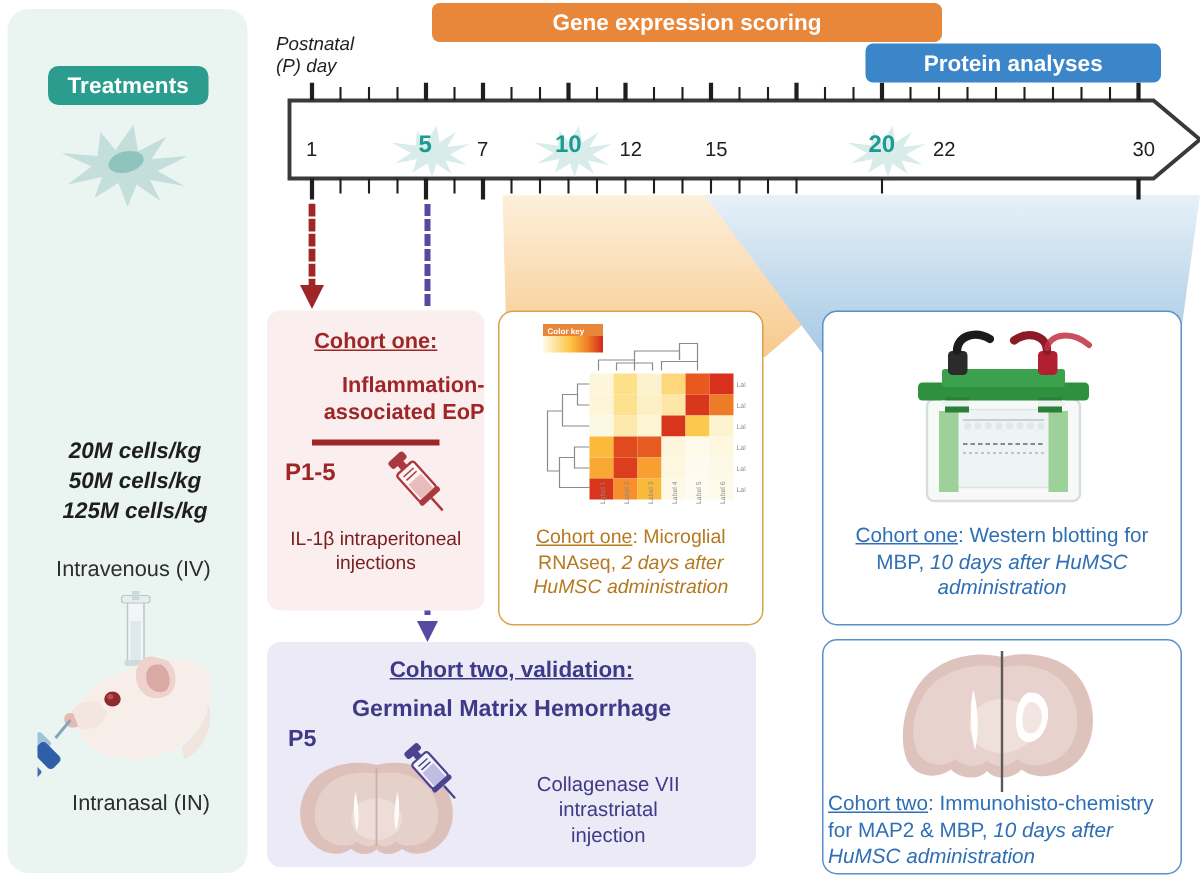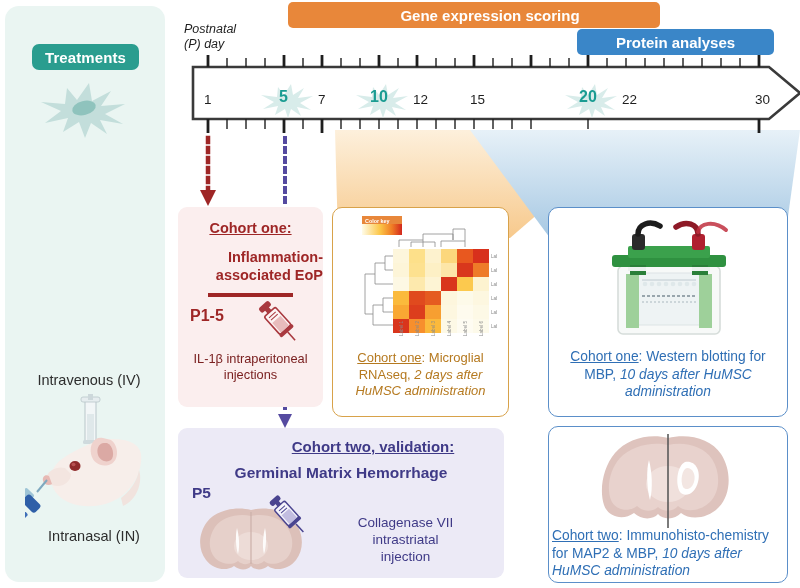--- a/index.html
+++ b/index.html
@@ -46,21 +46,21 @@
 
   
   #timeline-wrap{position:absolute;left:175px;top:0;width:625px;height:150px;}
   #postnatal-label{
     position:absolute;left:9px;top:22px;font-style:italic;font-size:12.5px;
     line-height:14.5px;color:#1f1f1f;
   }
   #banner-gene{
     position:absolute;left:113px;top:2px;width:340px;height:26px;
     background:#e8873a;border-radius:5px;color:#fff;font-weight:bold;
-    font-size:15px;display:flex;align-items:center;justify-content:center;padding-left:32px;
+    font-size:15px;display:flex;align-items:center;justify-content:center;
   }
   #banner-protein{
     position:absolute;left:402px;top:29px;width:197px;height:26px;
     background:#3a86c8;border-radius:5px;color:#fff;font-weight:bold;
     font-size:15px;display:flex;align-items:center;justify-content:center;
   }
   #axis-svg{position:absolute;left:0;top:55px;width:625px;height:95px;}
   .tick-num{
     position:absolute;font-size:13.5px;color:#1f1f1f;
   }
@@ -99,21 +99,21 @@
     color:#7a2020;font-size:12.8px;line-height:16px;
   }
 
   
   #cohort-two-box{
     position:absolute;left:178px;top:428px;width:326px;height:150px;
     background:#eceaf6;border-radius:9px;
   }
   #c2-title{
     position:absolute;top:10px;left:0;width:326px;text-align:center;
-    color:#3f3a87;font-weight:bold;font-size:15px;text-decoration:underline;padding-left:32px;
+    color:#3f3a87;font-weight:bold;font-size:15px;text-decoration:underline;
   }
   #c2-sub{
     position:absolute;top:35px;left:0;width:326px;text-align:center;
     color:#3f3a87;font-weight:bold;font-size:15.5px;line-height:19px;
   }
   #c2-p5{
     position:absolute;top:56px;left:14px;color:#3f3a87;font-weight:bold;font-size:15.5px;
   }
   #c2-brain{position:absolute;top:78px;left:18px;width:110px;height:70px;}
   #c2-syringe{position:absolute;top:62px;left:84px;width:52px;height:50px;}
@@ -171,20 +171,25 @@
 
     <div id="treatments-badge">Treatments</div>
 
     <svg id="msc-cell-icon" viewBox="0 0 96 62">
       <path d="M30 10 L40 22 L52 5 L55 23 L74 13 L64 28 L88 26 L68 36 L86 46 L63 42 L70 56 L54 45
                L48 60 L42 44 L26 54 L31 40 L8 45 L24 33 L4 24 L28 26 Z" fill="#c3dedb"></path>
       <ellipse cx="47" cy="30" rx="12" ry="7" fill="#8fc3bd" transform="rotate(-14 47 30)"></ellipse>
     </svg>
 
 
+    <div id="doses">
+      <span>20M cells/kg</span><br>
+      <span>50M cells/kg</span><br>
+      <span>125M cells/kg</span>
+    </div>
 
     <div id="iv-label">Intravenous (IV)</div>
 
     <svg id="rat-illustration" viewBox="0 0 140 140">
 
       <g>
         <rect x="60" y="6" width="11" height="42" rx="2" fill="#f2f6f7" stroke="#b9c6ca" stroke-width="1"></rect>
         <rect x="62" y="20" width="7" height="26" fill="#dfe8ea"></rect>
         <rect x="56" y="3" width="19" height="5" rx="2" fill="#e6edef" stroke="#b9c6ca" stroke-width=".8"></rect>
         <rect x="63" y="-2" width="5" height="8" fill="#cdd8db"></rect>

